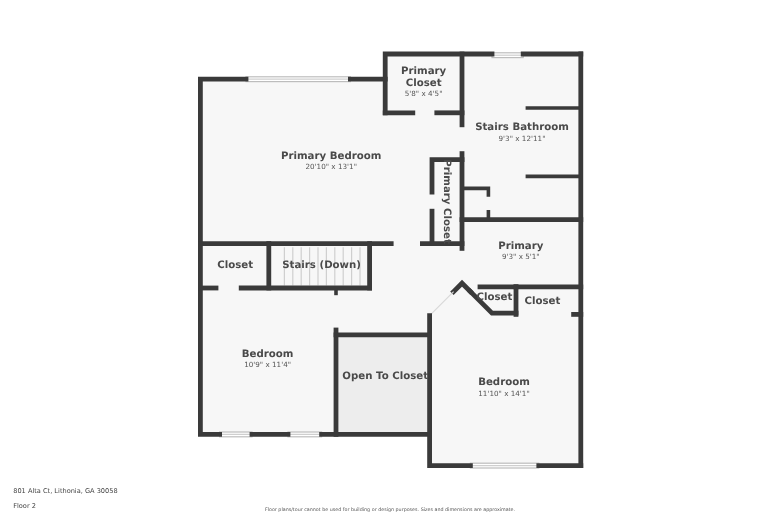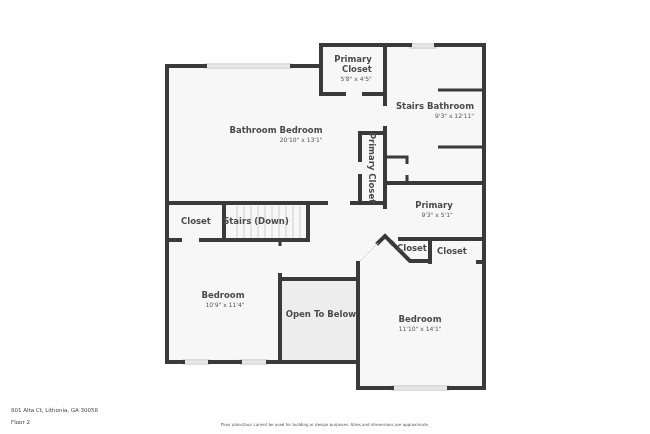--- a/index.html
+++ b/index.html
@@ -6,21 +6,21 @@
   body { width: 650px; height: 434px; position: relative; overflow: hidden; font-family: "DejaVu Sans", sans-serif; }
   #plan { position: absolute; left: 0; top: 0; width: 650px; height: 434px; }
   .room-fill { fill: #f7f7f7; }
   .open-fill { fill: #ededed; }
   .wall { stroke: #3a3a3a; stroke-width: 4; fill: none; stroke-linecap: square; }
   .wall-thin { stroke: #3a3a3a; stroke-width: 3; fill: none; }
   .window { fill: #ffffff; stroke: #bdbdbd; stroke-width: 1; }
   .window-line { stroke: #cfcfcf; stroke-width: 1; }
   .opening { stroke: #d8d8d8; stroke-width: 1; }
   .stair-line { stroke: #cfcfcf; stroke-width: 1; }
-  .lbl { position: absolute; transform: translate(-50%, -50%); text-align: right; color: #4a4a4a; white-space: nowrap; line-height: 1.15; }
+  .lbl { position: absolute; transform: translate(-50%, -50%); text-align: center; color: #4a4a4a; white-space: nowrap; line-height: 1.15; }
   .lbl .name { font-size: 8.5px; font-weight: bold; display: block; }
   .lbl .dim { font-size: 6px; display: block; color: #555; margin-top: 1px; }
   .lbl-vert { position: absolute; transform: translate(-50%, -50%) rotate(90deg); color: #4a4a4a; font-size: 8.5px; font-weight: bold; white-space: nowrap; }
   .footer-addr { position: absolute; left: 11px; top: 407px; font-size: 5.5px; color: #444; }
   .footer-floor { position: absolute; left: 11px; top: 419px; font-size: 5.5px; color: #444; }
   .footer-note { position: absolute; left: 325px; top: 422px; transform: translateX(-50%); font-size: 4px; color: #555; white-space: nowrap; }
 </style>
 </head>
 <body>
 
@@ -107,21 +107,21 @@
     <line class="wall" x1="268" y1="362" x2="358" y2="362"></line>
     <line class="wall" x1="280" y1="275" x2="280" y2="362"></line>
     <line class="wall" x1="280" y1="279" x2="356" y2="279"></line>
 
     <polyline class="wall" points="358,263 358,388 392,388"></polyline>
     <line class="wall" x1="449" y1="388" x2="484" y2="388"></line>
   </g>
 </svg>
 
 <div class="lbl" style="left:276px; top:135px;">
-  <span class="name">Bathroom Bedroom</span>
+  <span class="name">Primary Bedroom</span>
   <span class="dim">20'10" x 13'1"</span>
 </div>
 
 <div class="lbl" style="left:353px; top:69px;">
   <span class="name">Primary</span>
   <span class="name">Closet</span>
   <span class="dim">5'8" x 4'5"</span>
 </div>
 
 <div class="lbl" style="left:435px; top:111px;">
@@ -133,39 +133,39 @@
 
 <div class="lbl" style="left:434px; top:210px;">
   <span class="name">Primary</span>
   <span class="dim">9'3" x 5'1"</span>
 </div>
 
 <div class="lbl" style="left:196px; top:222px;">
   <span class="name">Closet</span>
 </div>
 
-<div class="lbl" style="left:256px; top:222px;">
+<div class="lbl" style="left:268px; top:222px;">
   <span class="name">Stairs (Down)</span>
 </div>
 
 <div class="lbl" style="left:412px; top:249px;">
   <span class="name">Closet</span>
 </div>
 
 <div class="lbl" style="left:452px; top:252px;">
   <span class="name">Closet</span>
 </div>
 
 <div class="lbl" style="left:223px; top:300px;">
   <span class="name">Bedroom</span>
   <span class="dim">10'9" x 11'4"</span>
 </div>
 
 <div class="lbl" style="left:321px; top:315px;">
-  <span class="name">Open To Below</span>
+  <span class="name">Open To Closet</span>
 </div>
 
 <div class="lbl" style="left:420px; top:324px;">
   <span class="name">Bedroom</span>
   <span class="dim">11'10" x 14'1"</span>
 </div>
 
 <div class="footer-addr">801 Alta Ct, Lithonia, GA 30058</div>
 <div class="footer-floor">Floor 2</div>
 <div class="footer-note">Floor plans/tour cannot be used for building or design purposes. Sizes and dimensions are approximate.</div>

